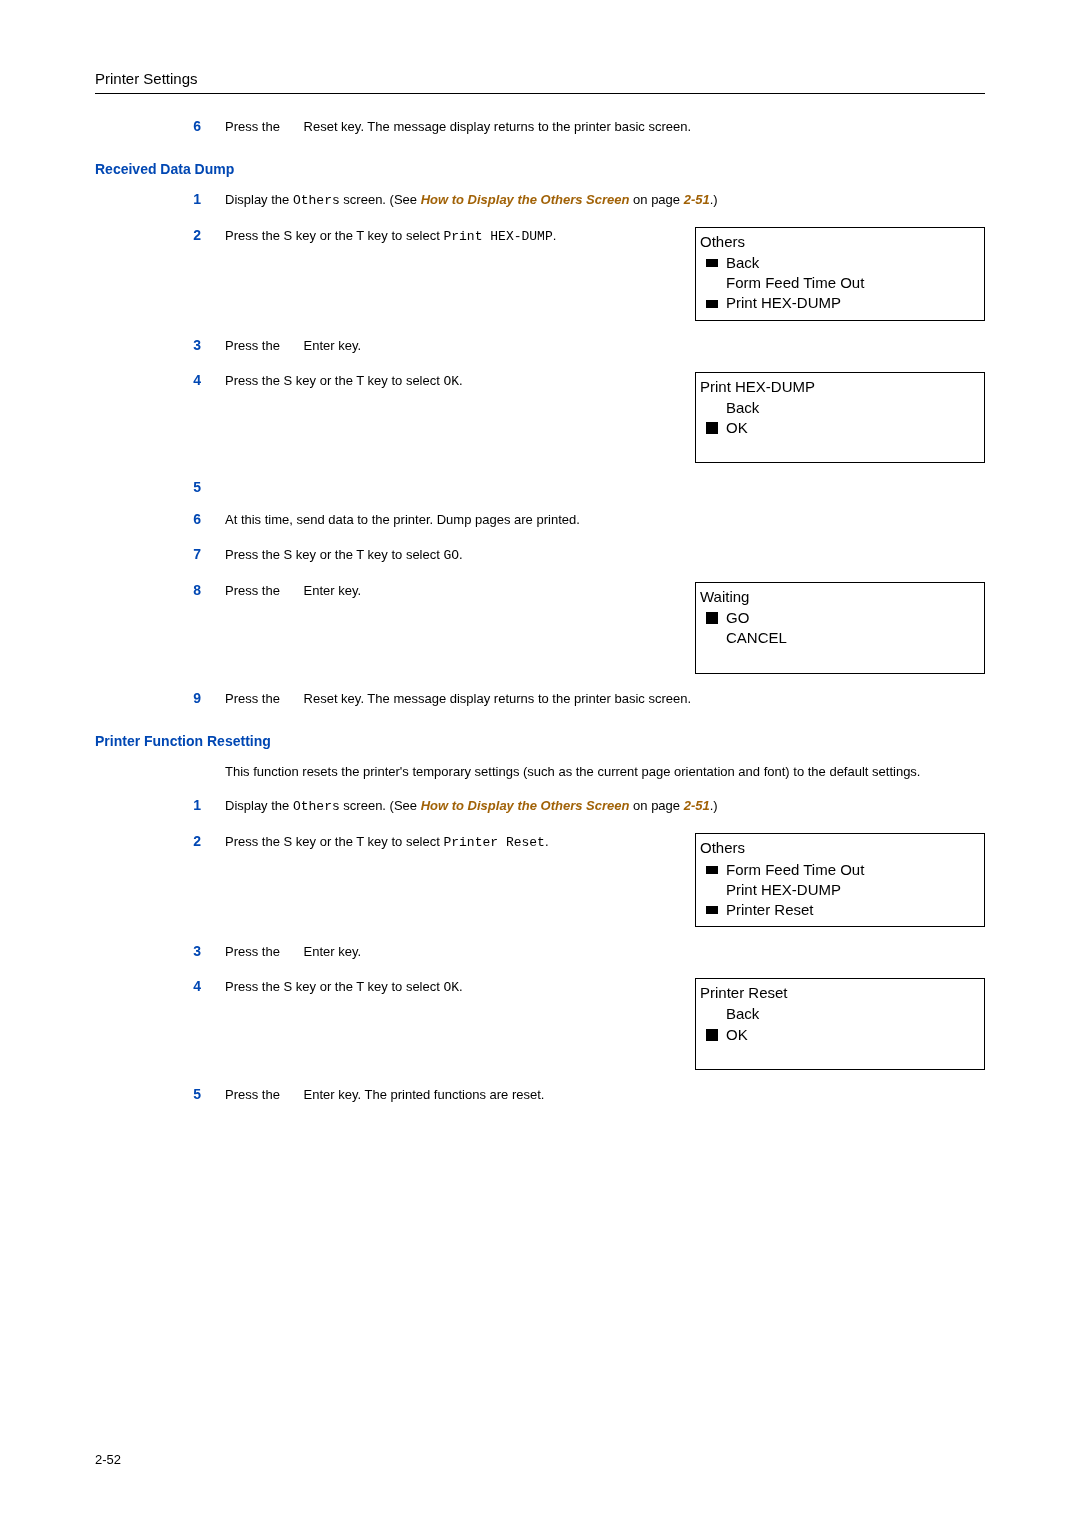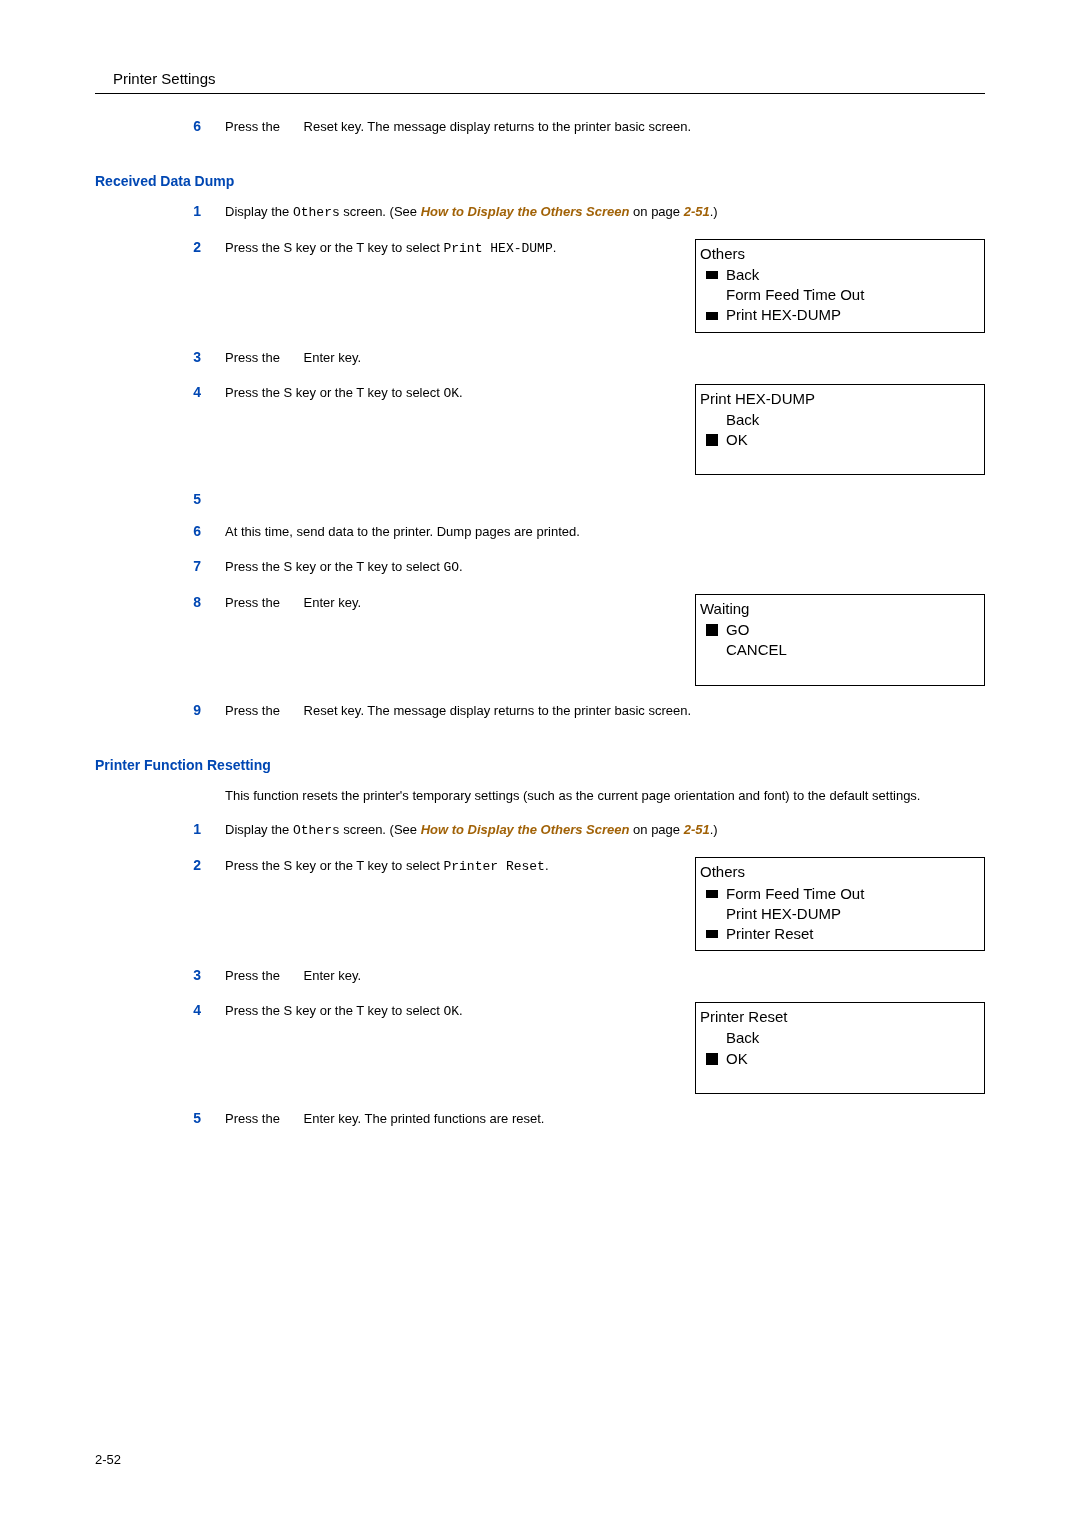--- a/index.html
+++ b/index.html
@@ -12,31 +12,30 @@
 .page {
   width: 1080px;
   min-height: 1527px;
   padding: 70px 95px 40px 95px;
   box-sizing: border-box;
   position: relative;
 }
 .header-title {
   font-size: 15px;
   margin-bottom: 6px;
-  margin-left: 18px;
 }
 hr.rule {
   border: none;
   border-top: 1.5px solid #000;
   margin: 0 0 24px 0;
 }
 .section-heading {
   font-weight: bold;
   color: #0047b3;
-  margin: 36px 0 14px 0;
+  margin: 24px 0 14px 0;
   font-size: 14px;
 }
 .row {
   display: flex;
   align-items: flex-start;
   margin-bottom: 16px;
 }
 .step-num {
   width: 130px;
   flex: 0 0 130px;

